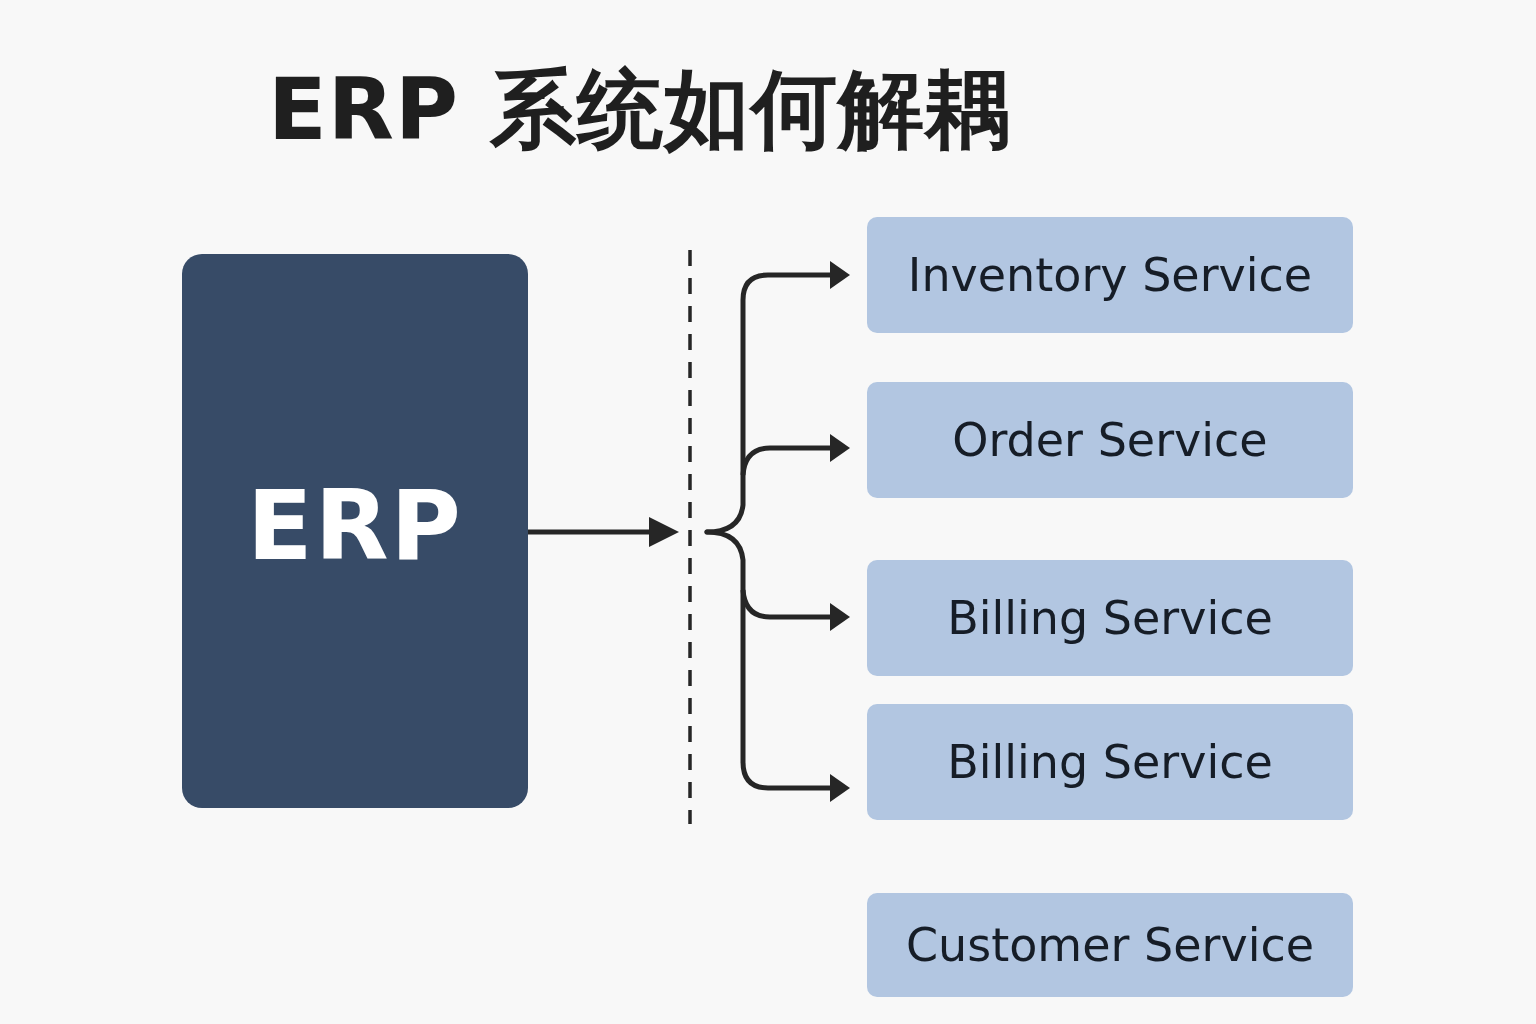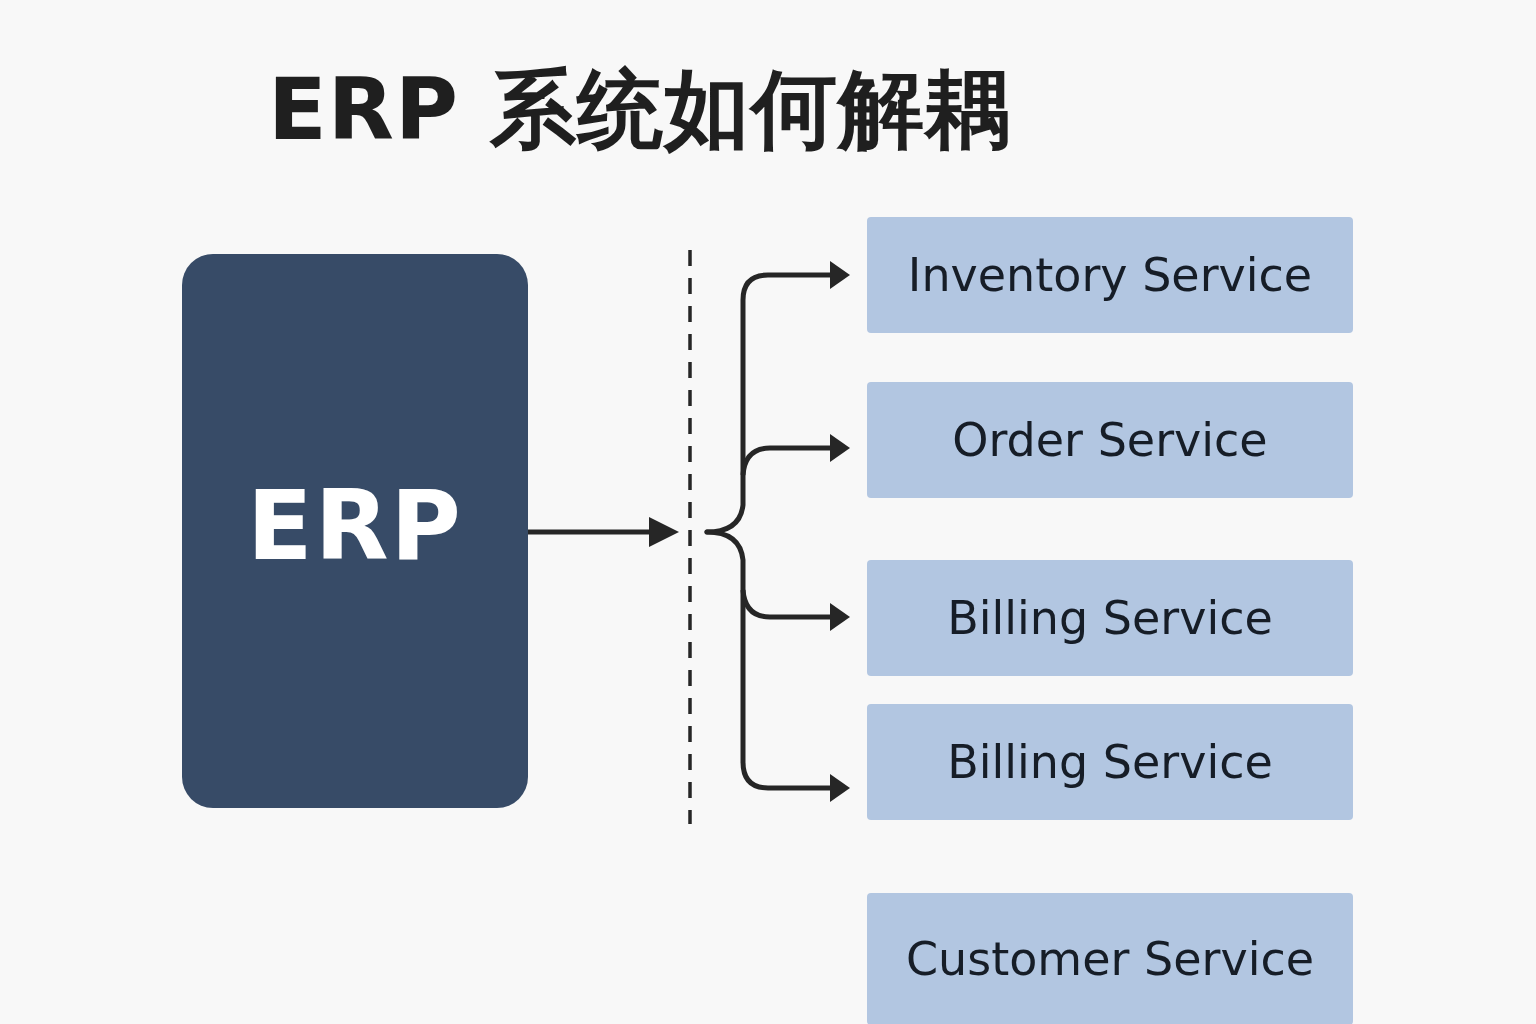--- a/index.html
+++ b/index.html
@@ -7,31 +7,31 @@
     width: 1536px; height: 1024px; position: relative; overflow: hidden;
     background: #f8f8f8;
     font-family: "DejaVu Sans", "Liberation Sans", sans-serif;
   }
   .title {
     position: absolute; left: 0; top: 52px; width: 1280px; text-align: center;
     font-size: 86px; font-weight: bold; color: #1f1f1f; letter-spacing: 1px;
   }
   .erp-box {
     position: absolute; left: 182px; top: 254px; width: 346px; height: 554px;
-    background: #374b67; border-radius: 31px;
+    background: #374b67; border-radius: 20px;
     display: flex; align-items: center; justify-content: center;
   }
   .erp-label {
     color: #ffffff; font-size: 96px; font-weight: bold; letter-spacing: 2px;
     margin-top: -10px;
   }
   svg.connectors { position: absolute; left: 0; top: 0; }
   .service {
     position: absolute; left: 867px; width: 486px; height: 116px;
-    background: #b2c6e1; border-radius: 4px;
+    background: #b2c6e1; border-radius: 10px;
     display: flex; align-items: center; justify-content: center;
   }
   .service span {
     font-size: 46px; color: #161d27; font-weight: 500;
   }
 </style>
 </head>
 <body>
 
 <div class="title">ERP 系统如何解耦</div>
@@ -66,15 +66,15 @@
 </div>
 <div class="service" style="top:382px">
   <span>Order Service</span>
 </div>
 <div class="service" style="top:560px">
   <span>Billing Service</span>
 </div>
 <div class="service" style="top:704px">
   <span>Billing Service</span>
 </div>
-<div class="service" style="top:893px; height:132px">
+<div class="service" style="top:893px; height:104px">
   <span>Customer Service</span>
 </div>
 
 </body></html>

